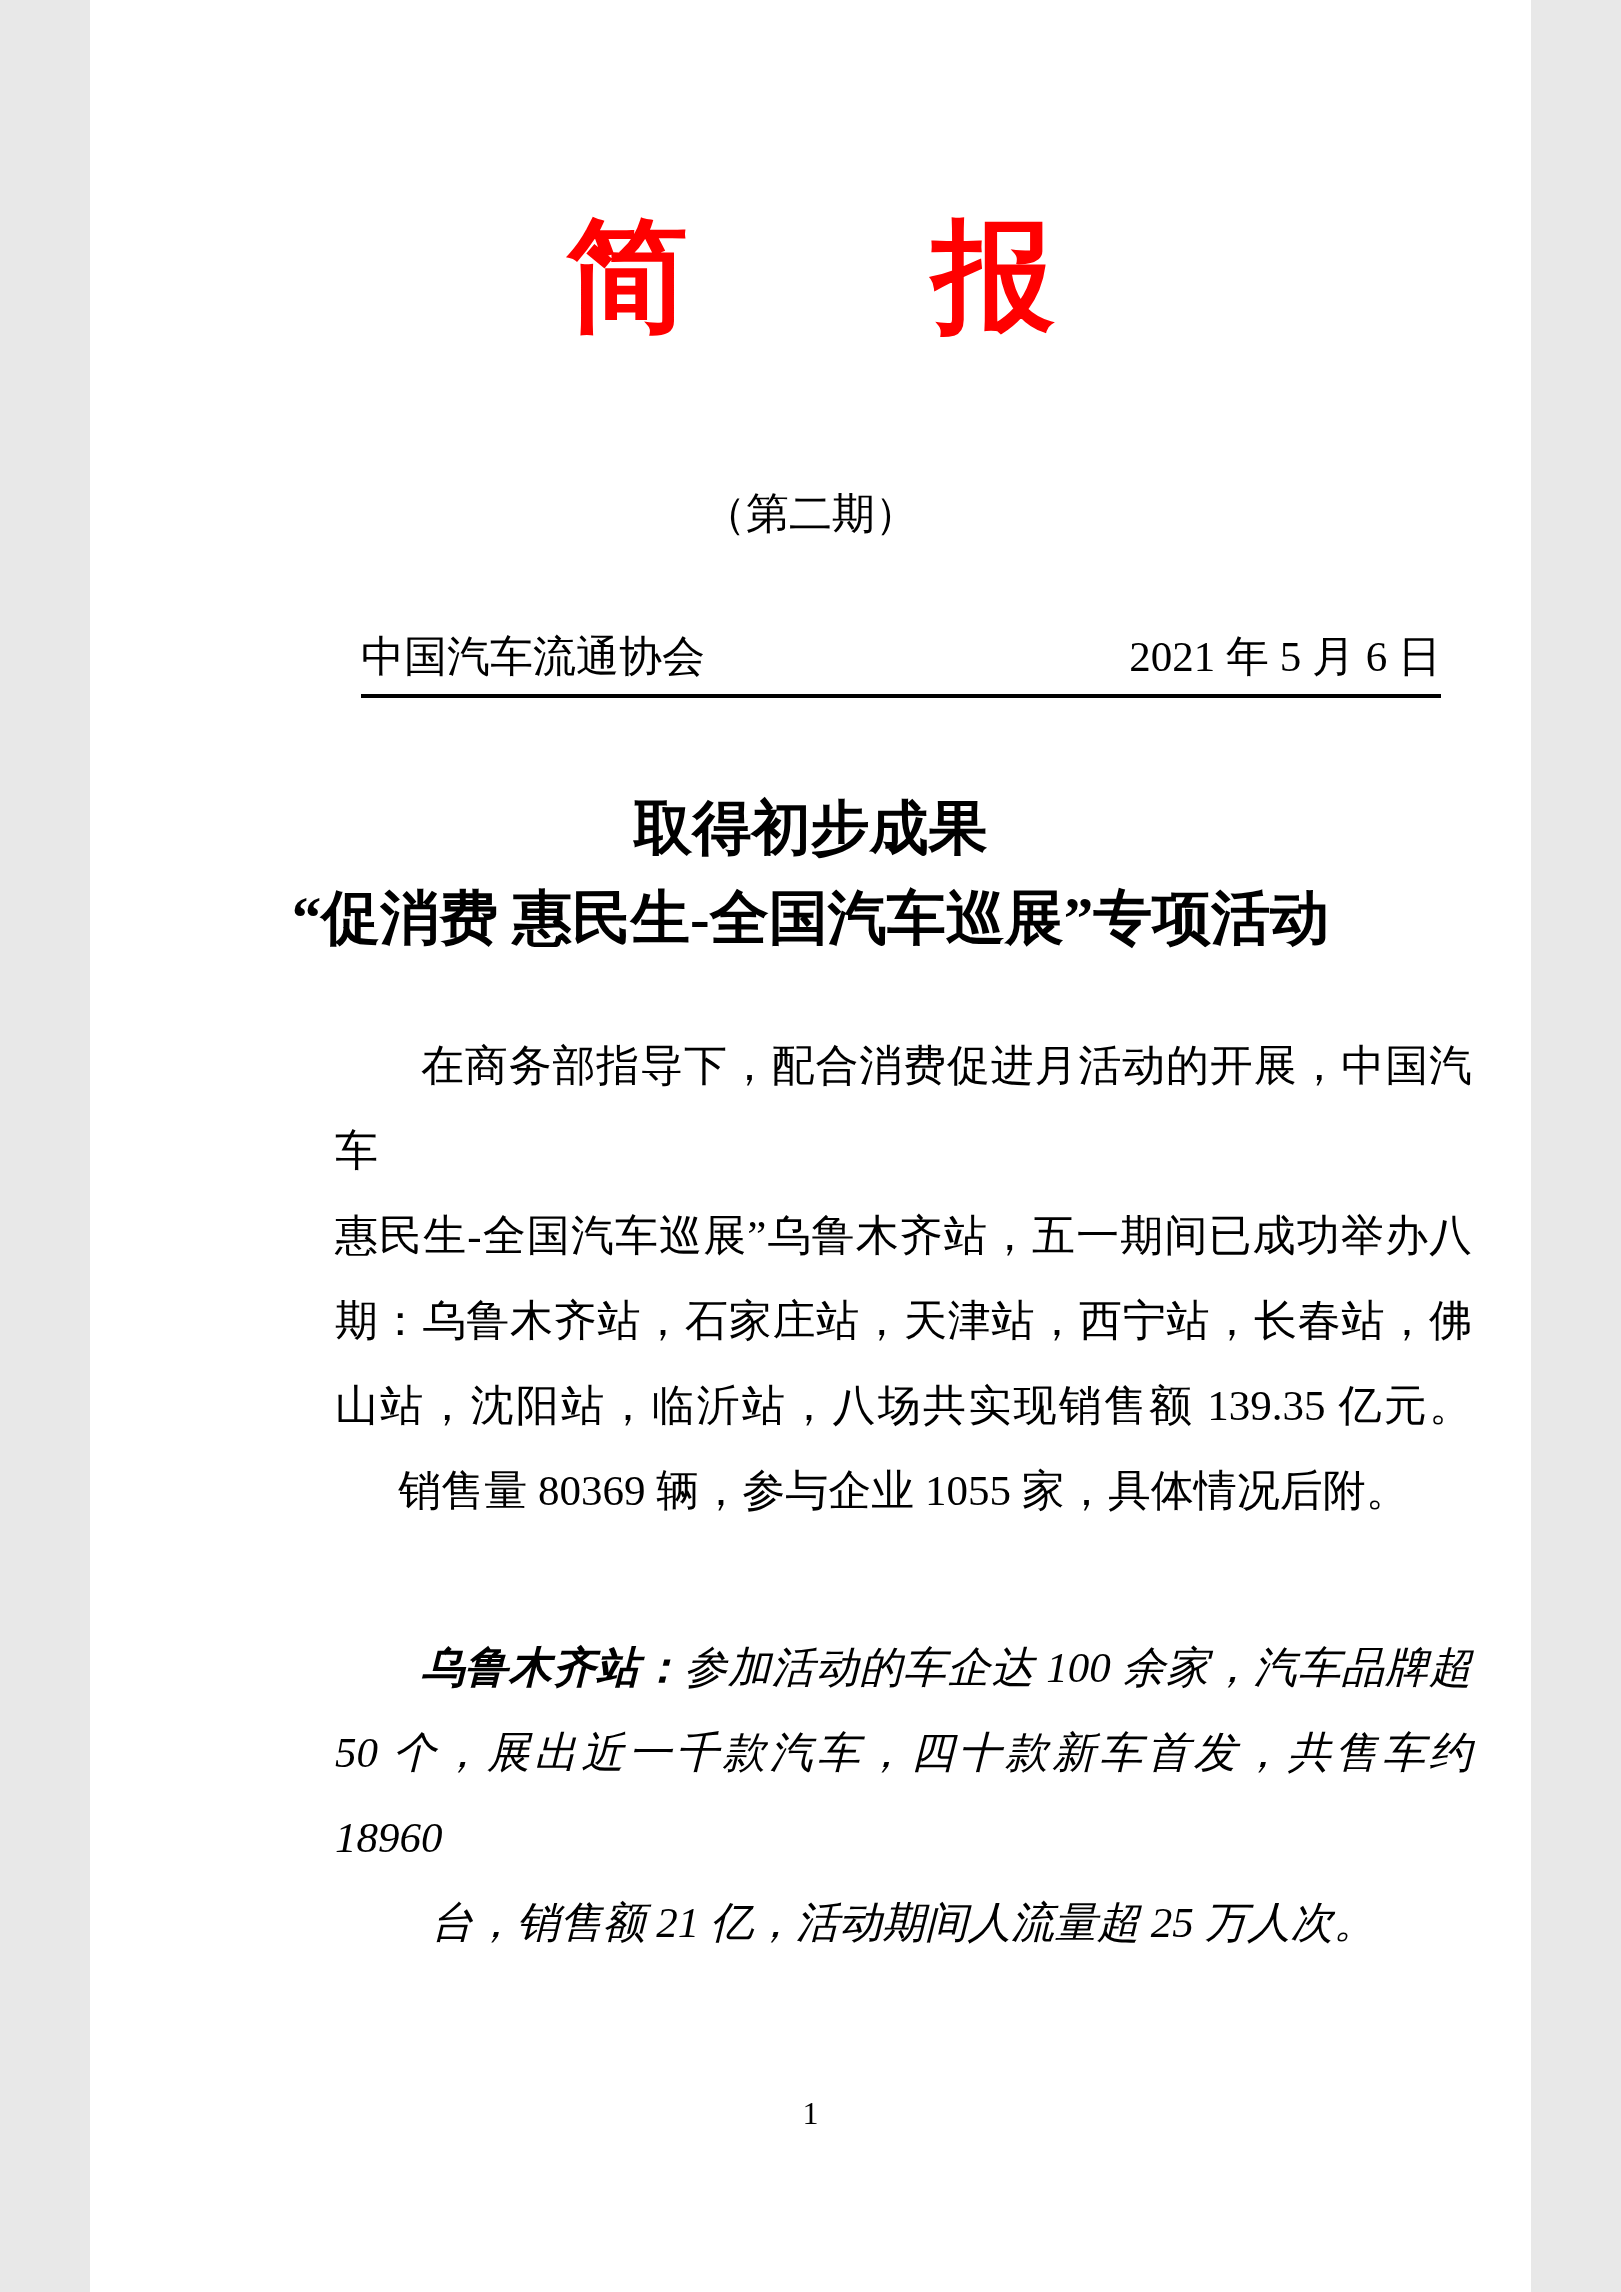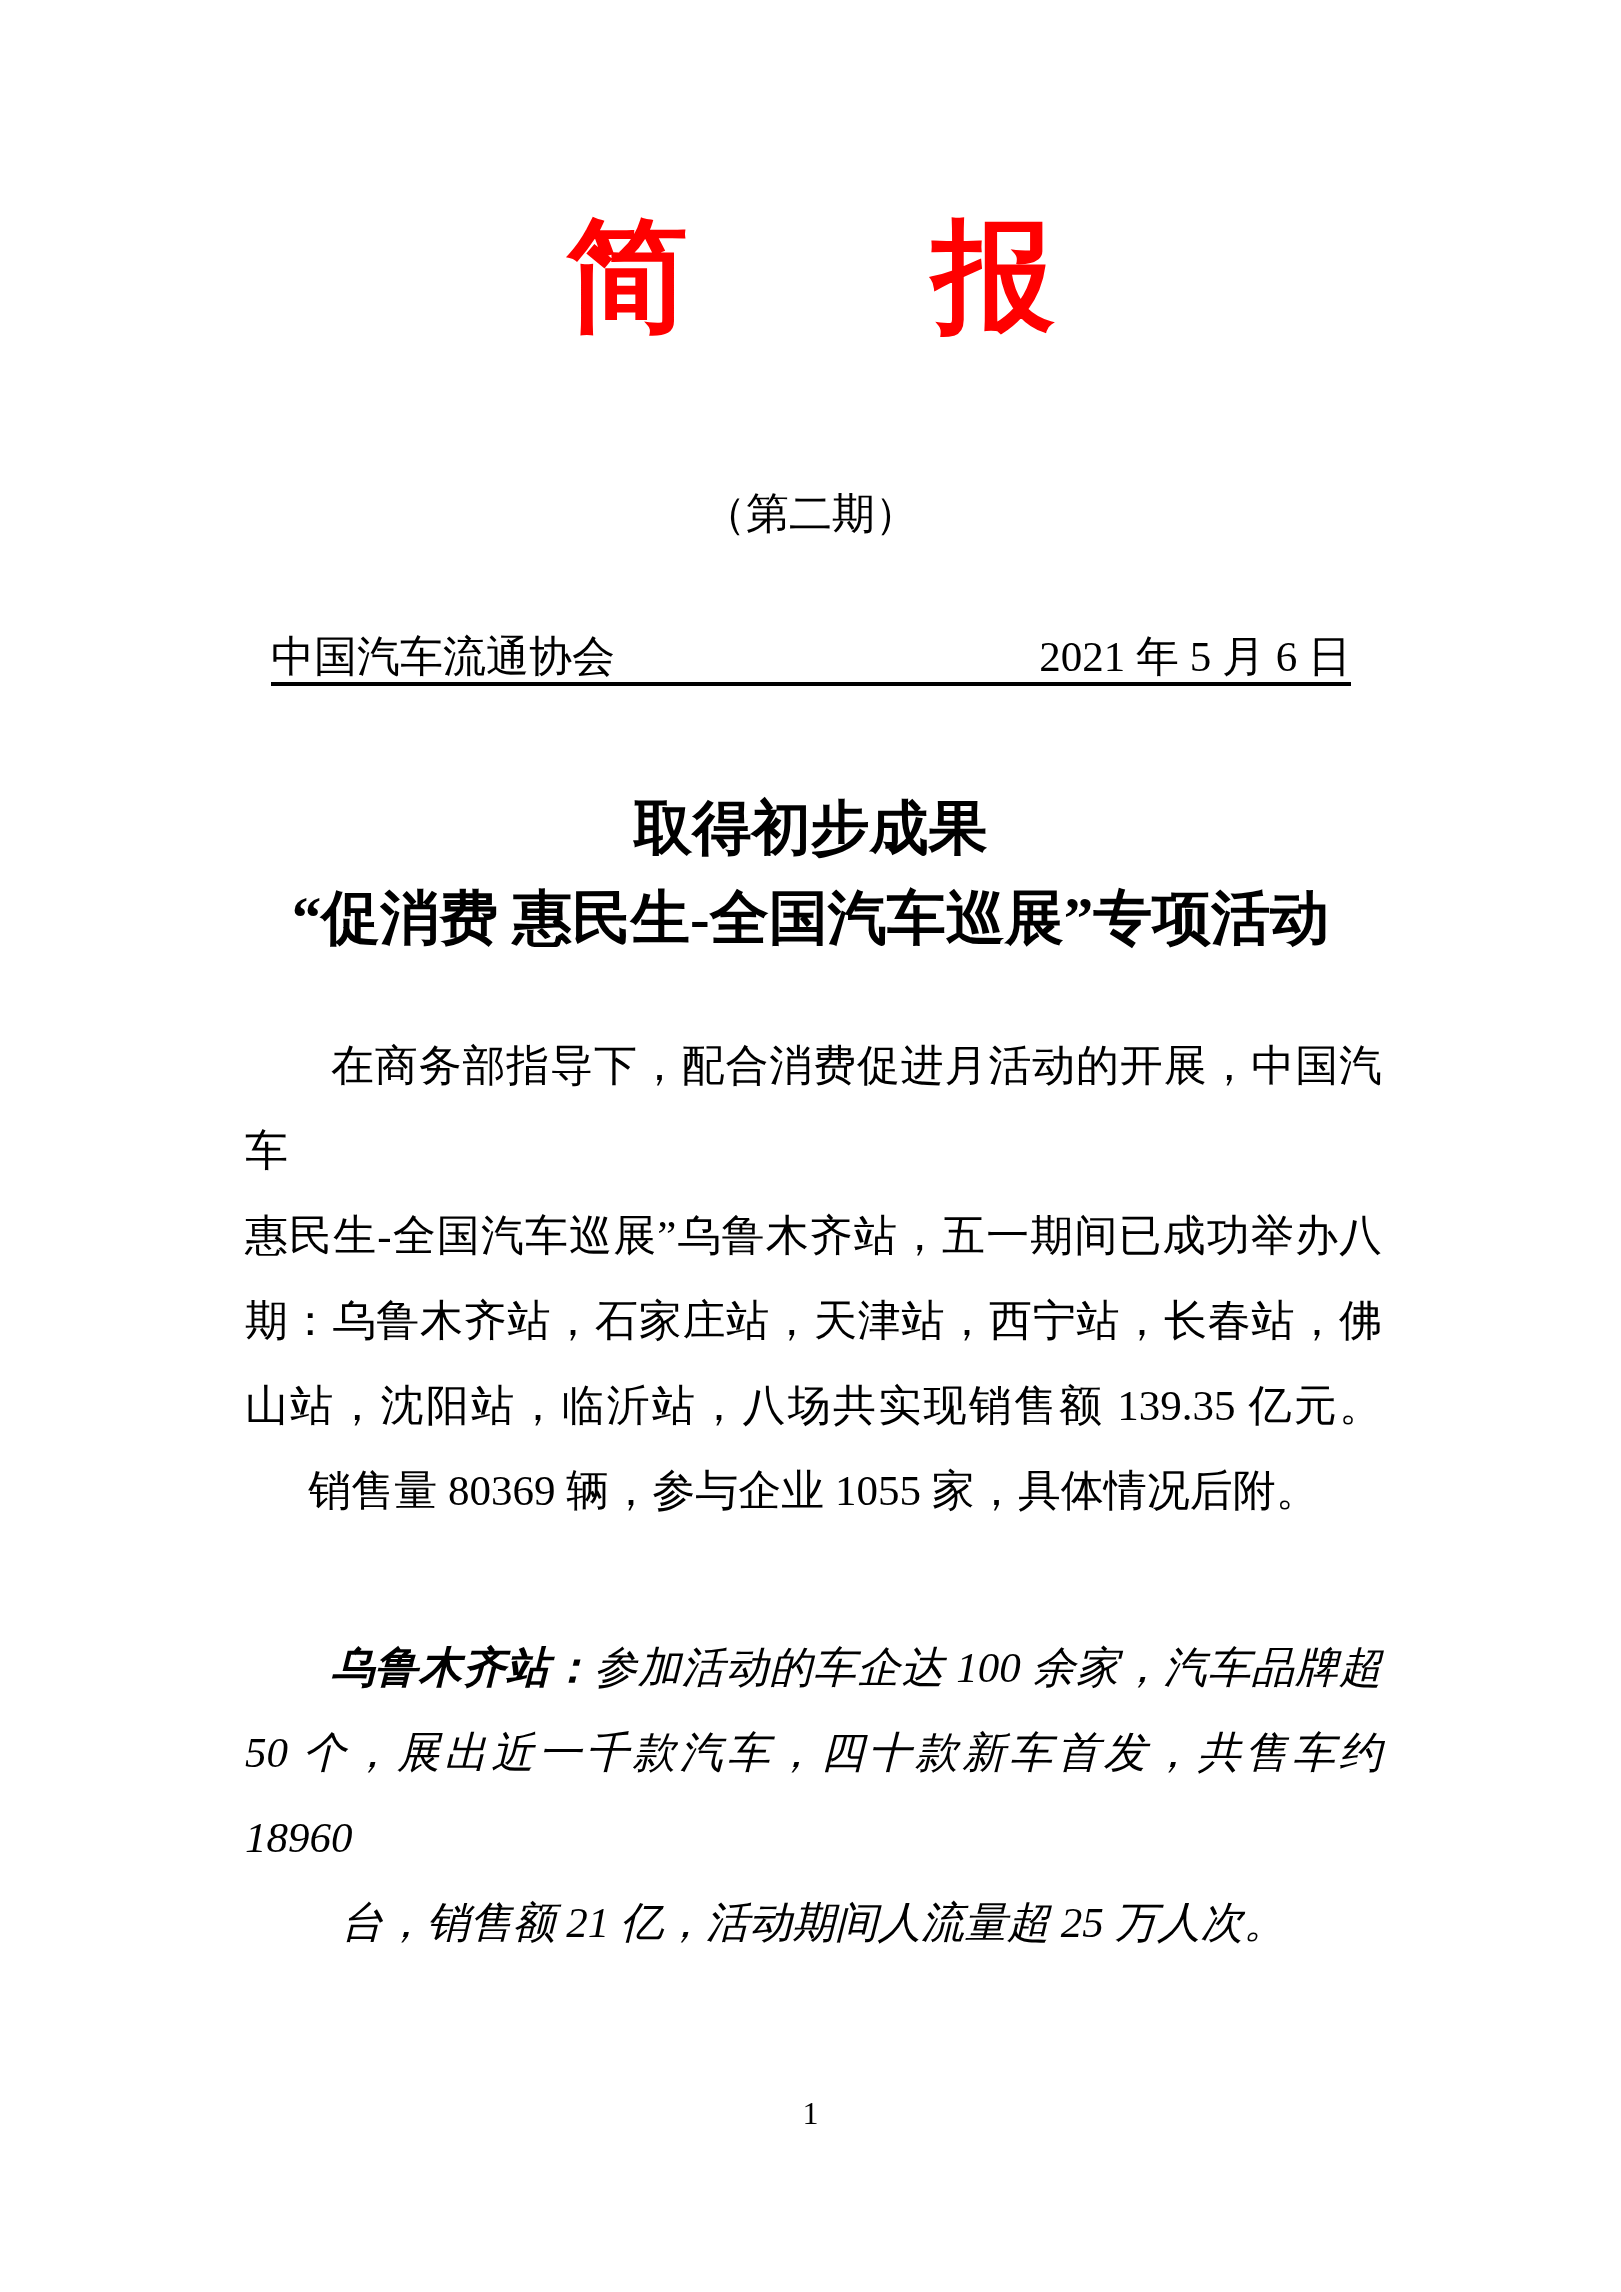--- a/index.html
+++ b/index.html
@@ -1,18 +1,18 @@
 <!DOCTYPE html>
 <html><head>
 <meta charset="utf-8">
 <style>
   html, body { margin: 0; padding: 0; background: #e8e8e8; }
   .doc {
     position: relative;
-    width: 1621px;
+    width: 1441px;
     height: 2293px;
     margin: 0 auto;
     background: #ffffff;
     font-family: "Liberation Serif", "DejaVu Serif", serif;
     color: #000000;
     overflow: hidden;
   }
   .title {
     position: absolute;
     top: 209px; left: 0; right: 0;
@@ -35,21 +35,21 @@
     position: absolute;
     top: 632px;
     left: 271px;
     width: 1080px;
     display: flex;
     justify-content: space-between;
     align-items: flex-end;
     font-size: 43px;
     line-height: 49px;
     border-bottom: 4.9px solid #000000;
-    padding-bottom: 1px;
+    padding-bottom: 13px;
   }
   .headline {
     position: absolute;
     top: 783px; left: 0; right: 0;
     margin: 0;
     text-align: center;
     font-size: 59px;
     line-height: 90px;
     font-weight: 700;
   }

